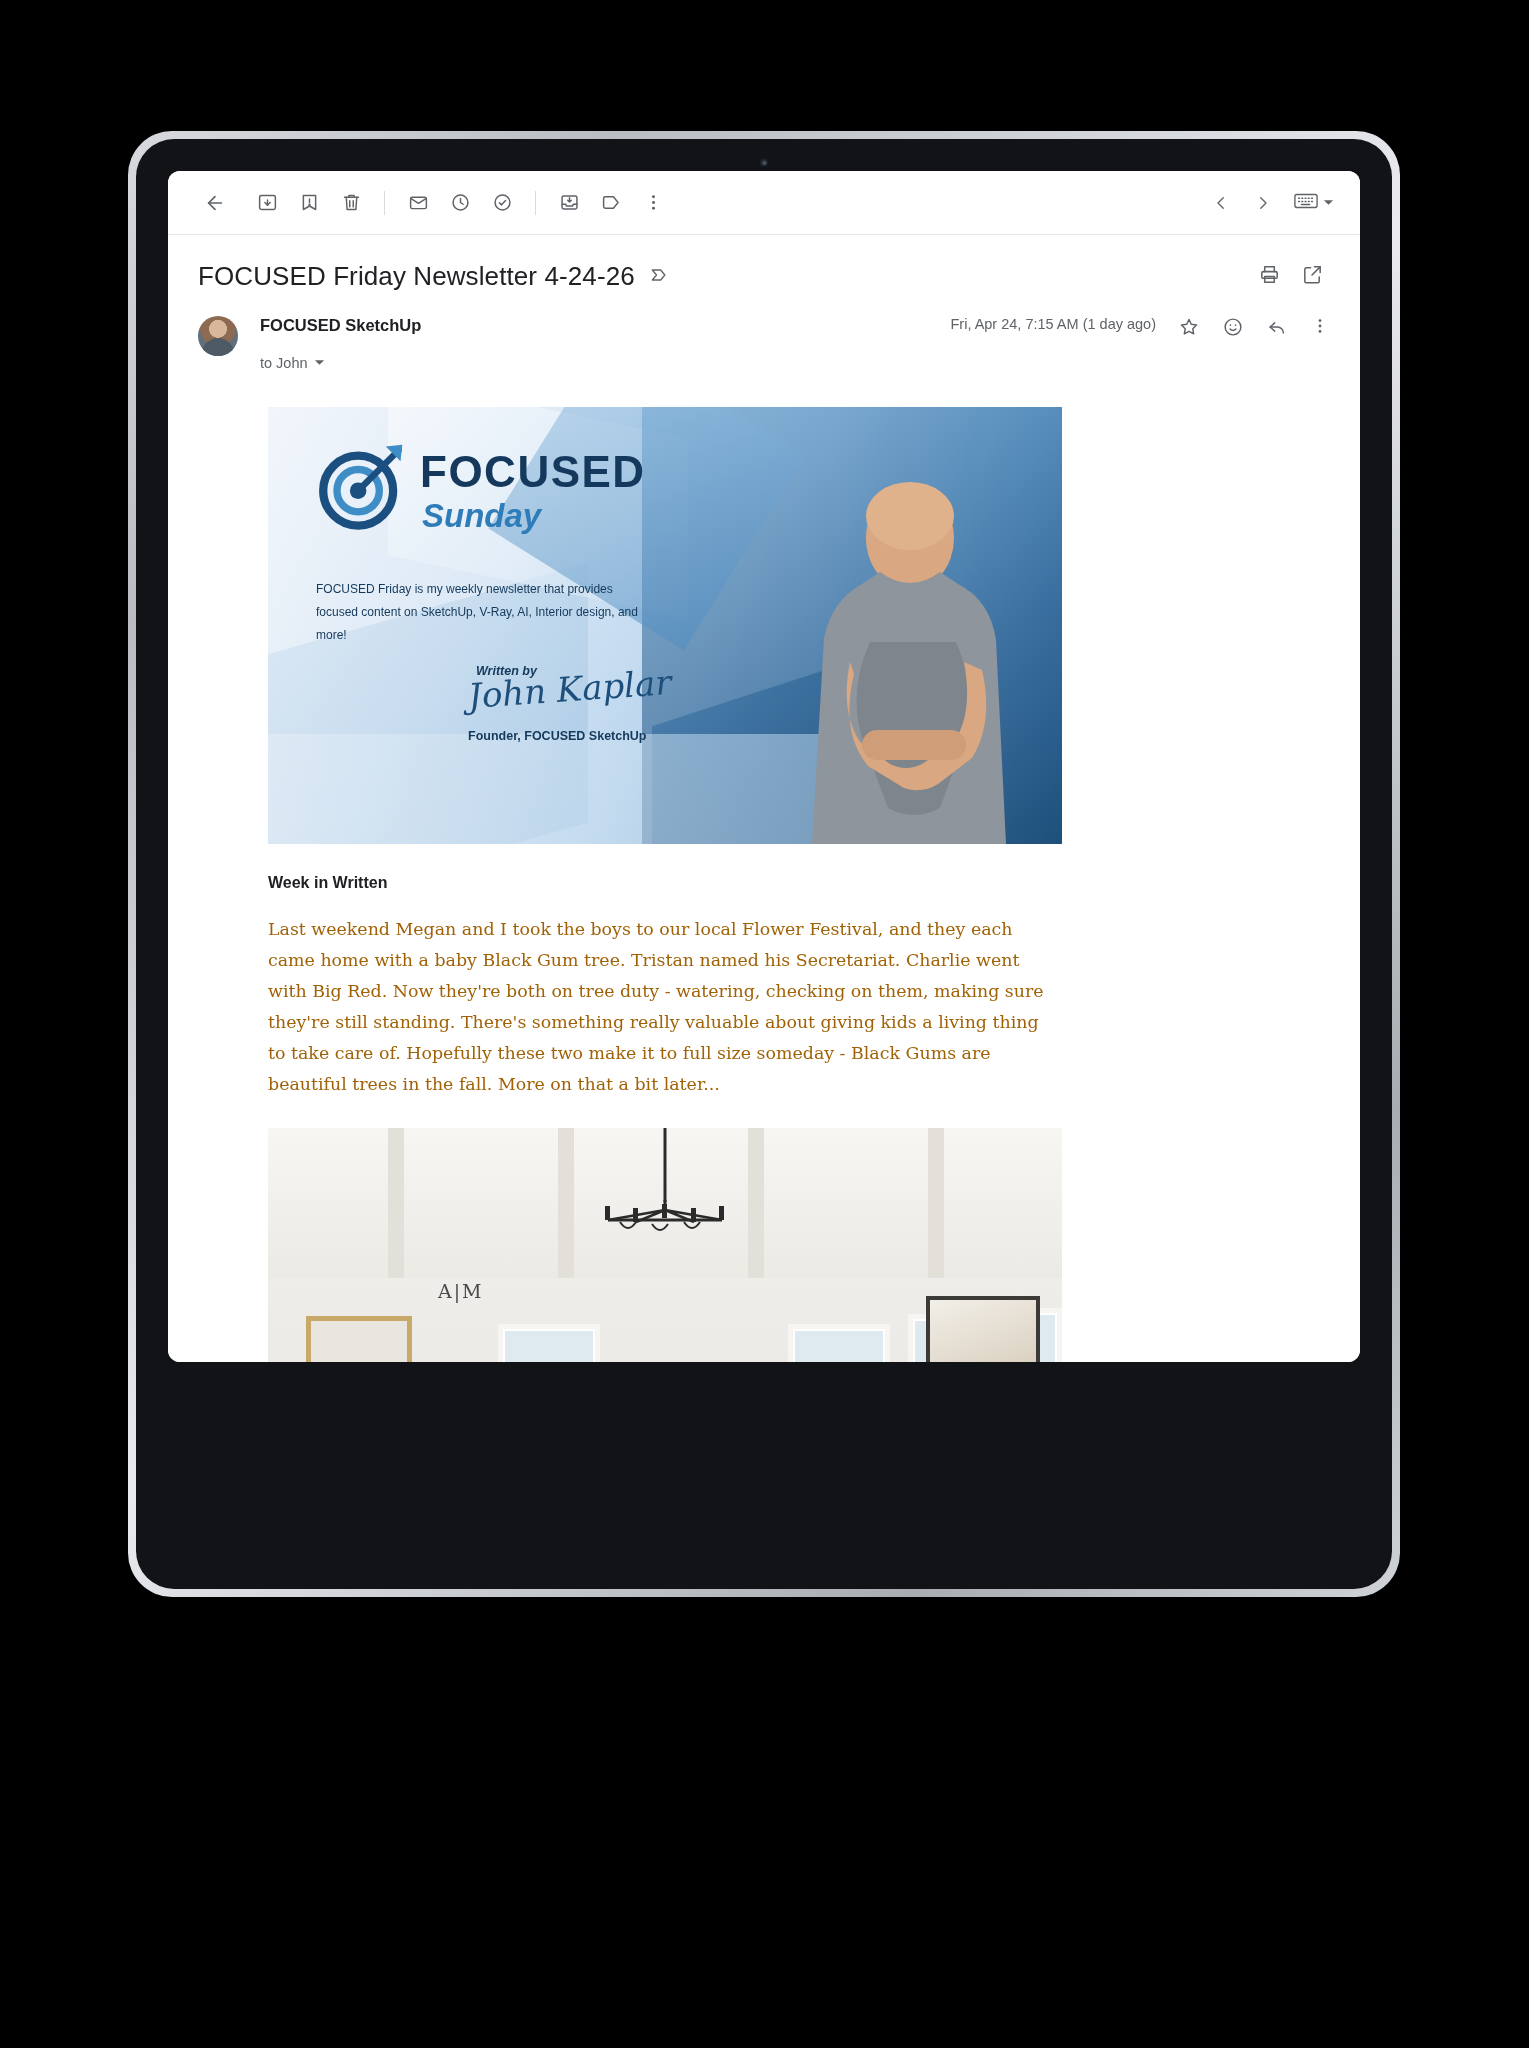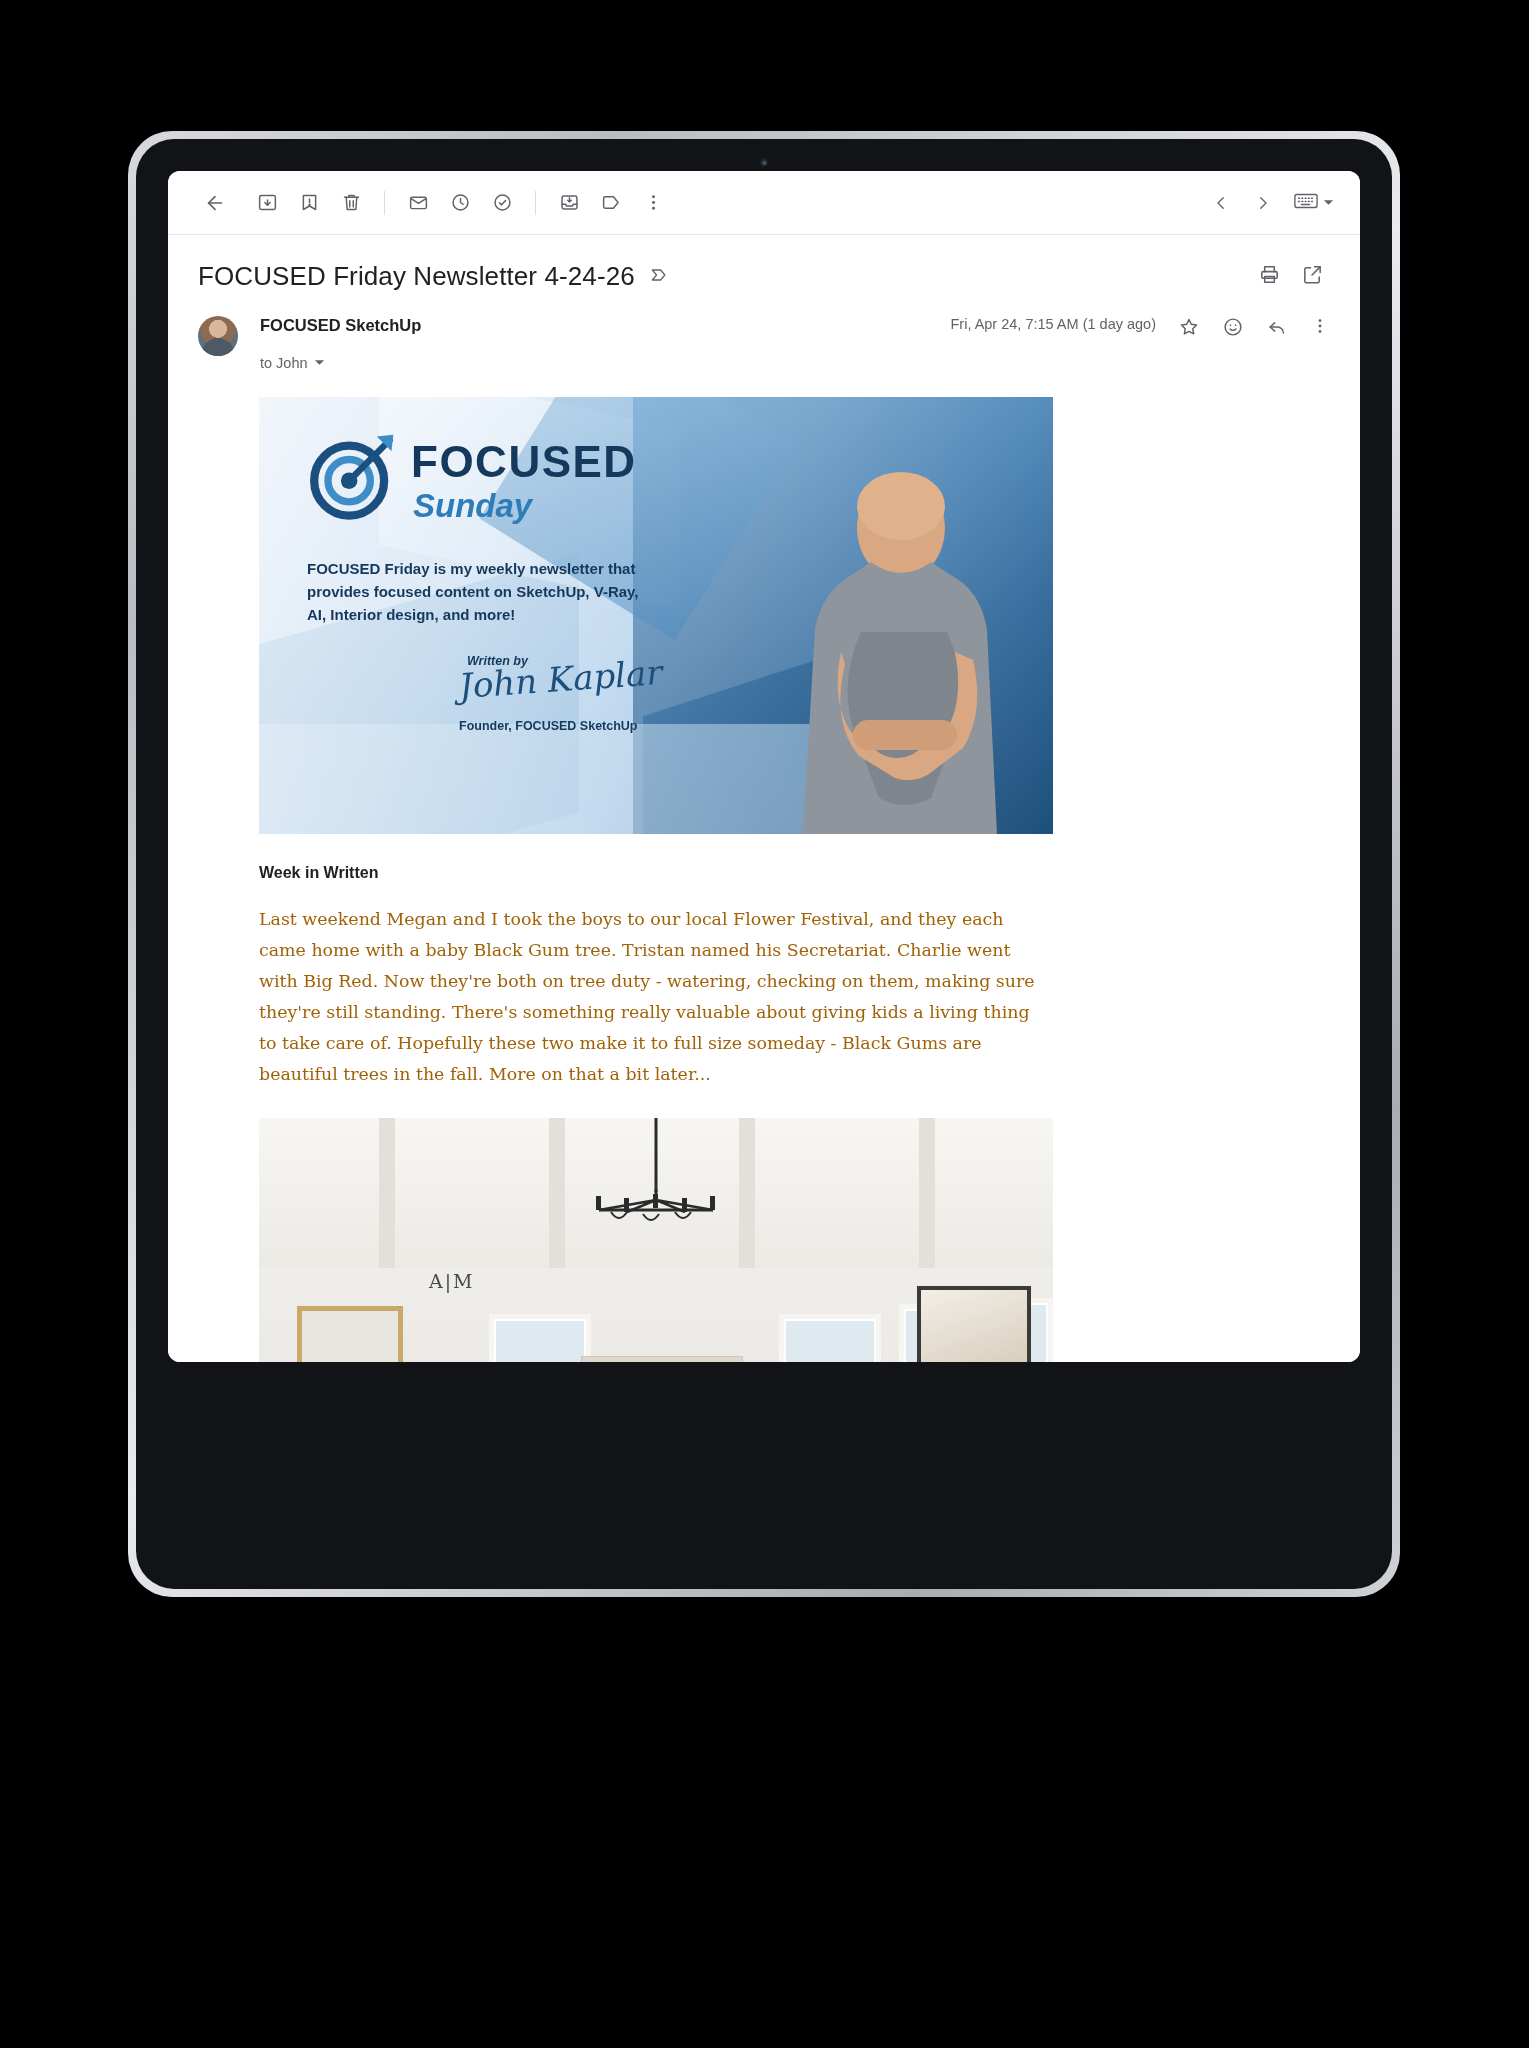--- a/index.html
+++ b/index.html
@@ -193,22 +193,22 @@
     padding-top: 2px;
   }
   #timestamp {
     font-size: 14.5px;
     color: #5f6368;
     white-space: nowrap;
   }
 
   
   #content {
-    padding: 0 30px;
-    margin-top: 26px;
+    padding: 0 39px;
+    margin-top: 36px;
   }
   .banner {
     width: 794px;
     height: 437px;
     margin-left: 61px;
     position: relative;
     overflow: hidden;
     background: linear-gradient(120deg, #f2f6fb 0%, #dce9f6 30%, #bcd6ee 55%, #7fb0d9 75%, #2f6fa8 100%);
   }
   .banner .shape {
@@ -243,24 +243,24 @@
     left: 154px;
     top: 90px;
     font-size: 33px;
     font-weight: bold;
     font-style: italic;
     color: #2e7cb8;
   }
   #banner-desc {
     position: absolute;
     left: 48px;
-    top: 160px;
+    top: 171px;
     width: 340px;
-    font-size: 15px;
-    font-weight: bold;
+    font-size: 12px;
+    font-weight: normal;
     line-height: 23px;
     color: #14395c;
   }
   #banner-writtenby {
     position: absolute;
     left: 208px;
     top: 257px;
     font-size: 12.5px;
     font-weight: bold;
     font-style: italic;

